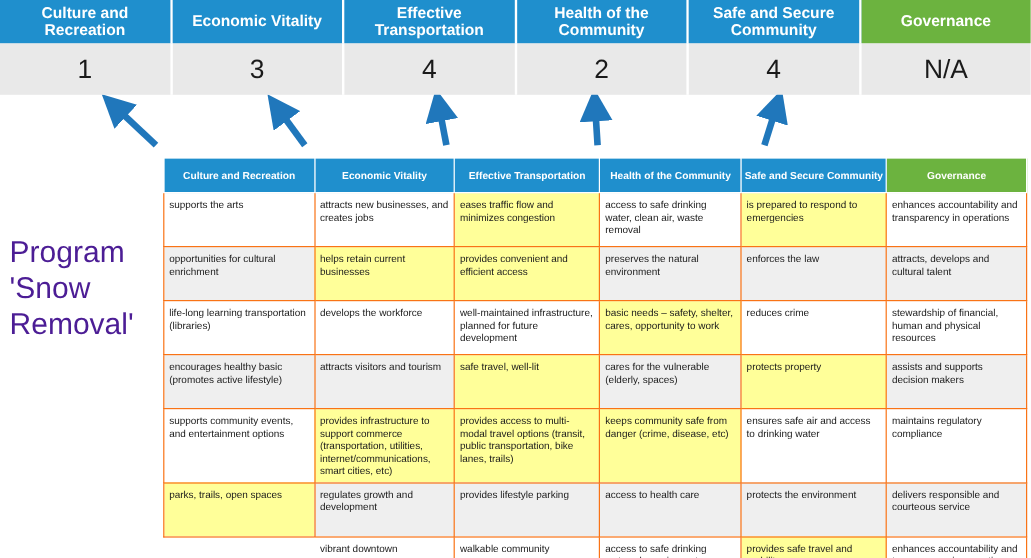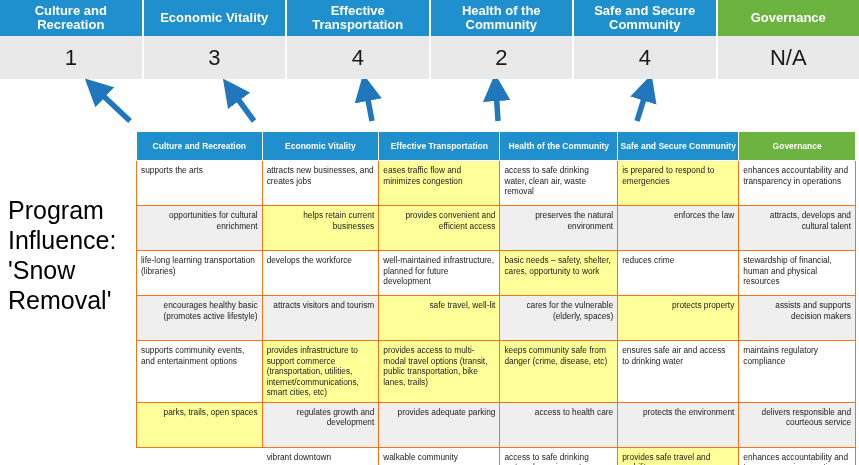--- a/index.html
+++ b/index.html
@@ -73,21 +73,21 @@
   }
 
   
   #caption {
     position: absolute;
     left: 8px;
     top: 195px;
     width: 128px;
     font-size: 25px;
     line-height: 30px;
-    color: #000000;
+    color: #4c1d95;
   }
 
   
   #matrix {
     position: absolute;
     left: 136px;
     top: 131px;
     width: 720px;
     border-collapse: collapse;
     table-layout: fixed;
@@ -116,21 +116,21 @@
   #matrix td {
     font-size: 8.3px;
     line-height: 10.5px;
     color: #1a1a1a;
     padding: 4px 4px;
     border: 1px solid #f97316;
     vertical-align: top;
     background: #ffffff;
     height: 36px;
   }
-  #matrix tr.alt td { background: #efefef; text-align: right; }
+  #matrix tr.alt td { background: #efefef; }
   #matrix td.hl { background: #ffff99 !important; }
   #matrix td.empty { background: #ffffff !important; border-color: #ffffff; }
 </style>
 </head>
 <body>
 
 <div id="top-strip">
   <div class="top-head-row">
     <div class="top-head-cell">
       <span>Culture and Recreation</span>
@@ -173,21 +173,20 @@
       <line x1="254" y1="42" x2="232" y2="12"></line>
       <line x1="372" y1="42" x2="366" y2="10"></line>
       <line x1="498" y1="42" x2="496" y2="10"></line>
       <line x1="637" y1="42" x2="647" y2="10"></line>
     </g>
   </svg>
 </div>
 
 <div id="caption">
   <div>Program</div>
-  <div>Influence:</div>
   <div>'Snow</div>
   <div>Removal'</div>
 </div>
 
 <table id="matrix">
   <colgroup>
     <col class="c0">
       <col class="c1">
       <col class="c2">
       <col class="c3">
@@ -241,21 +240,21 @@
         <td>supports community events, and entertainment options</td>
         <td class="hl">provides infrastructure to support commerce (transportation, utilities, internet/communications, smart cities, etc)</td>
         <td class="hl">provides access to multi-modal travel options (transit, public transportation, bike lanes, trails)</td>
         <td class="hl">keeps community safe from danger (crime, disease, etc)</td>
         <td>ensures safe air and access to drinking water</td>
         <td>maintains regulatory compliance</td>
       </tr>
       <tr class="alt">
         <td class="hl">parks, trails, open spaces</td>
         <td>regulates growth and development</td>
-        <td>provides adequate parking</td>
+        <td>provides lifestyle parking</td>
         <td>access to health care</td>
         <td>protects the environment</td>
         <td>delivers responsible and courteous service</td>
       </tr>
       <tr>
         <td class="empty"></td>
         <td>vibrant downtown</td>
         <td>walkable community</td>
         <td>access to safe drinking water, clean air, waste removal</td>
         <td class="hl">provides safe travel and mobility</td>

